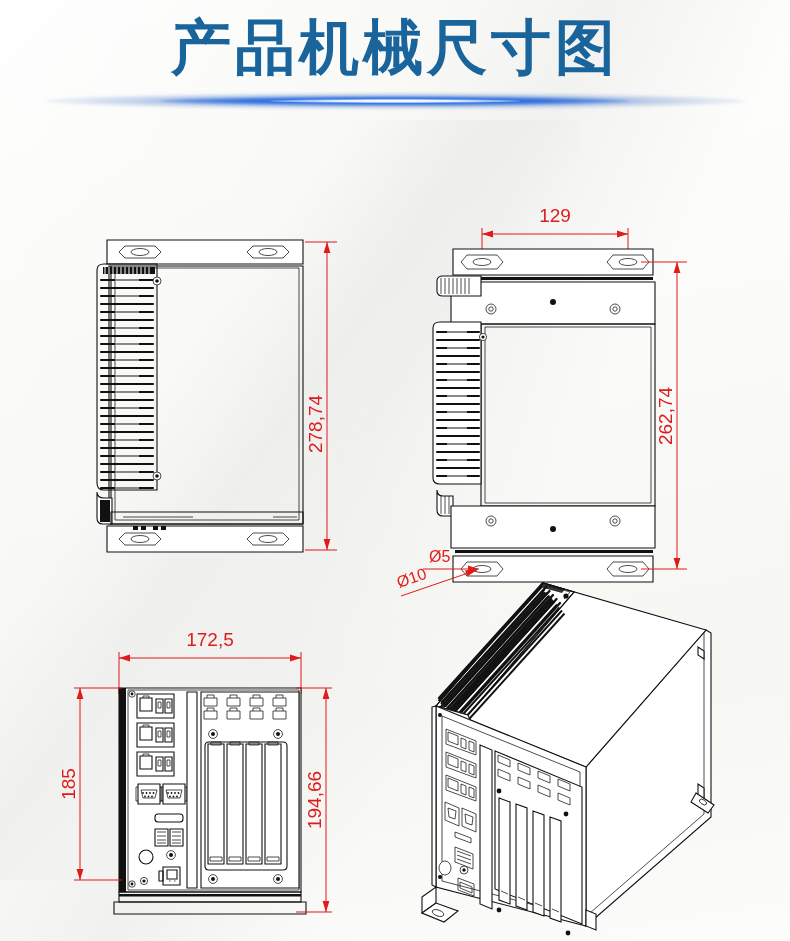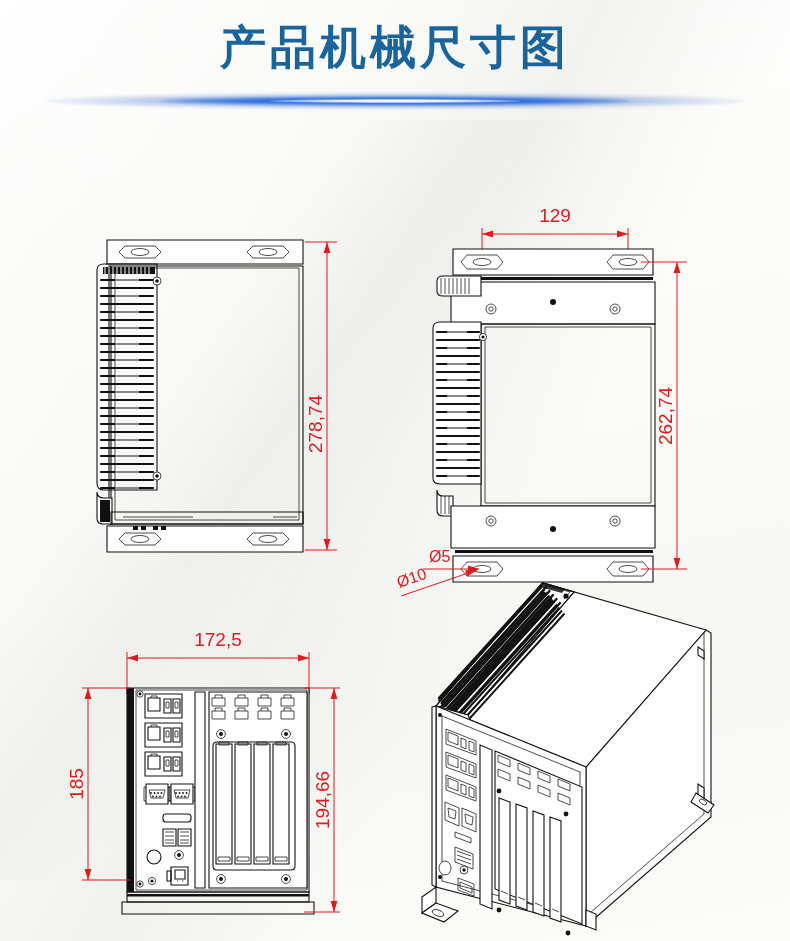--- a/index.html
+++ b/index.html
@@ -19,21 +19,21 @@
   #bg-sheen2{
     position:absolute;left:-120px;top:120px;width:700px;height:760px;
     background:linear-gradient(125deg,rgba(255,255,255,0) 38%,rgba(233,233,231,.55) 50%,rgba(255,255,255,0) 60%);
     pointer-events:none;
   }
 
   
   #header{position:absolute;left:0;top:0;width:790px;height:118px;}
   #page-title{
     position:absolute;left:0;top:18px;width:790px;text-align:center;
-    font-size:46px;font-weight:bold;letter-spacing:4px;
+    font-size:60px;font-weight:bold;letter-spacing:4px;
     color:#19649b;line-height:58px;
     font-family:"DejaVu Sans","Liberation Sans",sans-serif;
   }
   #title-divider{position:absolute;left:0;top:88px;width:790px;height:26px;}
   .flare{position:absolute;left:50%;transform:translateX(-50%);border-radius:50%;}
   .flare-outer{top:5px;width:700px;height:16px;
     background:radial-gradient(ellipse at center,rgba(26,100,220,.85) 0%,rgba(30,95,200,.45) 38%,rgba(60,110,200,.12) 66%,rgba(255,255,255,0) 82%);
     filter:blur(1.4px);}
   .flare-mid{top:9px;width:470px;height:8px;
     background:radial-gradient(ellipse at center,rgba(40,120,245,1) 0%,rgba(30,100,225,.8) 45%,rgba(40,110,230,0) 85%);
@@ -279,21 +279,21 @@
     <path class="dim" d="M-2 365 h56"></path>
     <path class="dim-x" d="M54 365 l-11 -3.4 v6.8 z"></path>
     <text class="dimtxt-s" x="4" y="358">Ø5</text>
     <path class="dim" d="M-24 392 L52 366"></path>
     <path class="dim-x" d="M52 366 l-12 .2 l2.2 6.4 z"></path>
     <text class="dimtxt-s" transform="translate(-26,384) rotate(-19)">Ø10</text>
   </g>
 </svg>
 </div>
 
-<div class="view" style="left:76px;top:580px;">
+<div class="view" style="left:68px;top:580px;">
 <svg width="300" height="300" viewBox="0 0 300 300">
 
   <g>
     <path class="dim" d="M51 28 v42 M233 28 v42"></path>
     <path class="dim" d="M51 34 h182"></path>
     <path class="dim-x" d="M51 34 l11 -3.4 v6.8 z"></path>
     <path class="dim-x" d="M233 34 l-11 -3.4 v6.8 z"></path>
     <text class="dimtxt" x="142" y="22" text-anchor="middle">172,5</text>
   </g>
 

